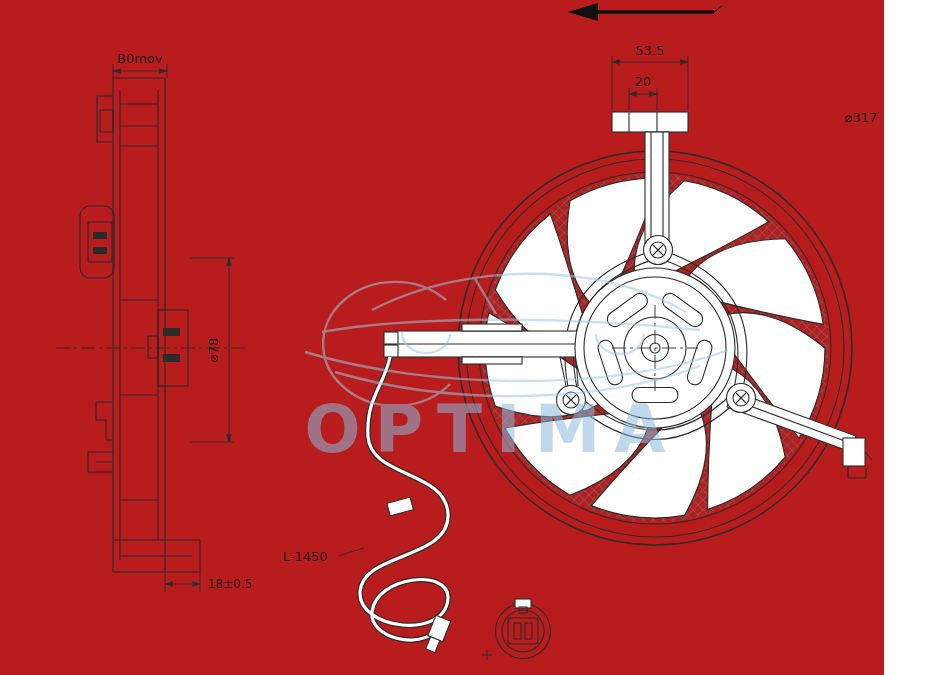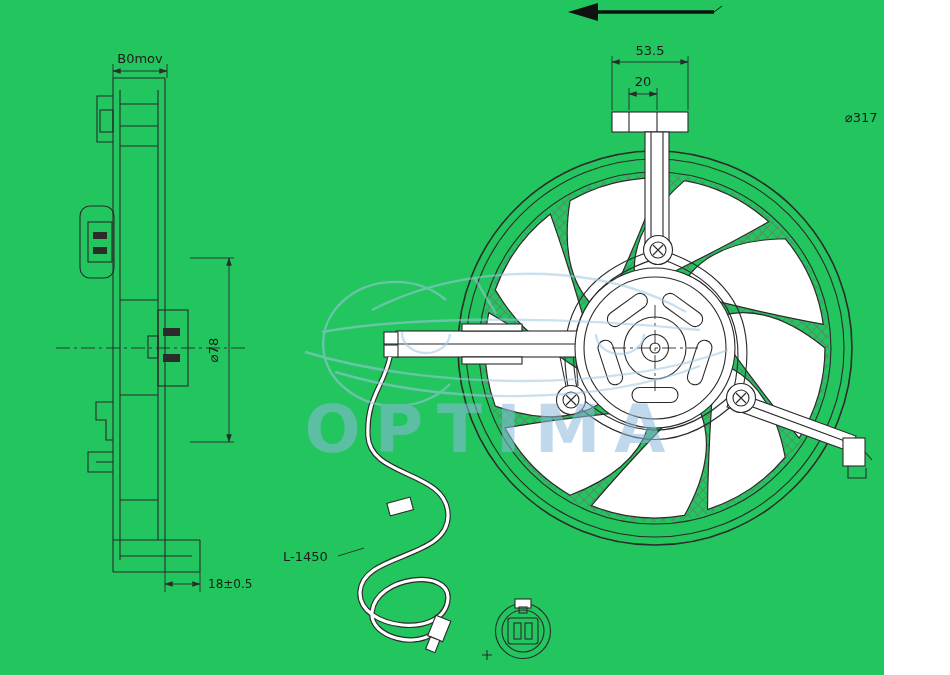--- a/index.html
+++ b/index.html
@@ -1,16 +1,16 @@
 <!DOCTYPE html>
 <html><head>
 <meta charset="utf-8">
 <style>
   html,body{margin:0;padding:0;background:#fff;}
-  #stage{position:relative;width:884px;height:675px;background:#22c55e;overflow:hidden;
+  #stage{position:relative;width:884px;height:675px;background:#b91c1c;overflow:hidden;
          font-family:"DejaVu Sans", sans-serif;}
   svg{position:absolute;left:0;top:0;}
   text{font-family:"DejaVu Sans", sans-serif;fill:#1c1c1c;}
   .dim{font-size:13px;}
   .dim-sm{font-size:12px;}
   .wm-text{font-size:66px;font-weight:bold;letter-spacing:14px;fill:#8db9db;}
   .ln{stroke:#2b2b2b;stroke-width:1.1;fill:none;}
   .lnW{stroke:#2b2b2b;stroke-width:1.1;fill:#ffffff;}
   .cl{stroke:#2b2b2b;stroke-width:0.9;fill:none;stroke-dasharray:14 4 3 4;}
   .dimln{stroke:#2b2b2b;stroke-width:0.9;fill:none;}

